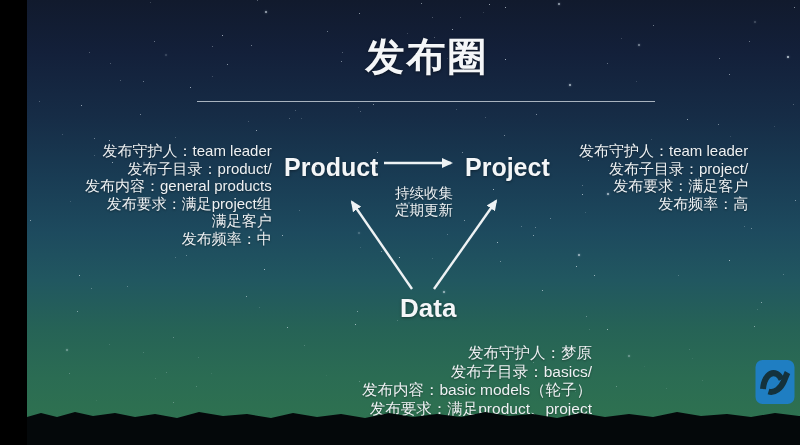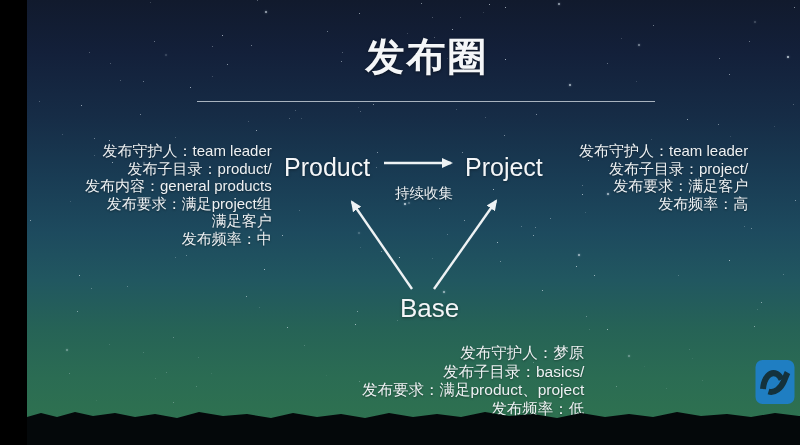--- a/index.html
+++ b/index.html
@@ -16,21 +16,21 @@
   .page-title{
     position:absolute;top:30px;left:0;width:100%;text-align:center;
     color:#f4f6f8;font-size:39px;font-weight:600;letter-spacing:2px;
     text-shadow:0 1px 3px rgba(0,0,0,.45);
   }
   .title-divider{
     position:absolute;left:170px;top:101px;width:458px;height:1px;
     background:rgba(205,214,222,.8);
   }
   .node{
-    position:absolute;color:#f4f6f8;font-size:25px;font-weight:400;
+    position:absolute;color:#f4f6f8;font-size:25px;font-weight:700;
     text-shadow:0 1px 3px rgba(0,0,0,.4);white-space:nowrap;
   }
   .node-product{left:257px;top:153px;}
   .node-project{left:438px;top:153px;}
   .node-base{left:373px;top:293px;font-size:26px;}
   .center-note{
     position:absolute;left:336px;top:185px;width:122px;text-align:center;
     color:#eef2f4;font-size:14.5px;line-height:17px;
     text-shadow:0 1px 2px rgba(0,0,0,.4);
   }
@@ -253,30 +253,32 @@
   <div class="info block-project">
     <div class="info-line"><span>发布守护人：</span><span>team leader</span></div>
     <div class="info-line"><span>发布子目录：</span><span>project/</span></div>
     <div class="info-line"><span>发布要求：</span><span>满足客户</span></div>
     <div class="info-line"><span>发布频率：</span><span>高</span></div>
   </div>
 
   <div class="info block-base">
     <div class="info-line"><span>发布守护人：</span><span>梦原</span></div>
     <div class="info-line"><span>发布子目录：</span><span>basics/</span></div>
+    <div class="info-line"><span>发布内容：</span><span>basic models（轮子）</span></div>
     <div class="info-line"><span>发布要求：</span><span>满足product、project</span></div>
     <div class="info-line"><span>发布频率：</span><span>低</span></div>
   </div>
 
   <div class="node node-product">Product</div>
   <div class="node node-project">Project</div>
-  <div class="node node-base">Base</div>
+  <div class="node node-base">Data</div>
 
   <div class="center-note">
     <div>持续收集</div>
+    <div>定期更新</div>
   </div>
 
   <svg class="arrows" width="800" height="445" viewBox="0 0 800 445">
     <defs>
       <marker id="ah" markerUnits="userSpaceOnUse" markerWidth="12" markerHeight="10" refX="9" refY="5" orient="auto">
         <path d="M0 0 L11 5 L0 10 Z" fill="#eef2f4"></path>
       </marker>
     </defs>
     <line x1="357" y1="163" x2="424" y2="163" stroke="#eef2f4" stroke-width="2.4" marker-end="url(#ah)"></line>
     <line x1="385" y1="289" x2="325" y2="202" stroke="#eef2f4" stroke-width="2.4" marker-end="url(#ah)"></line>

